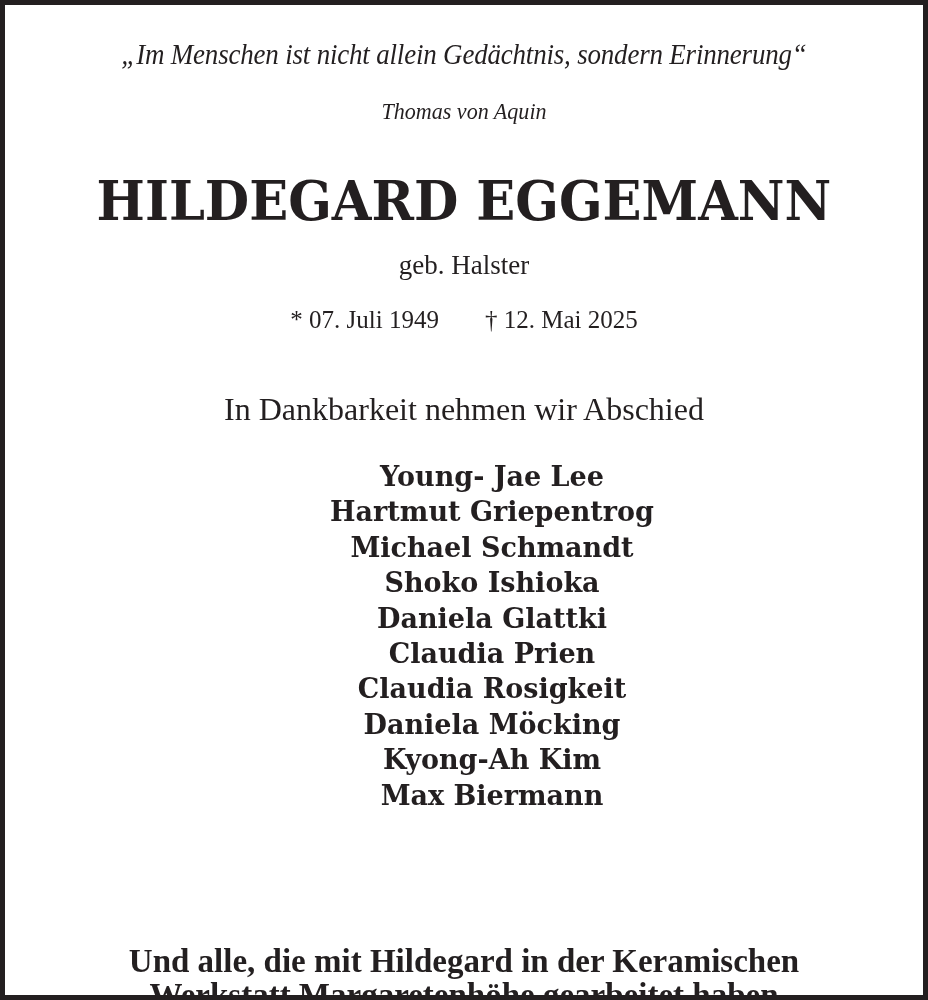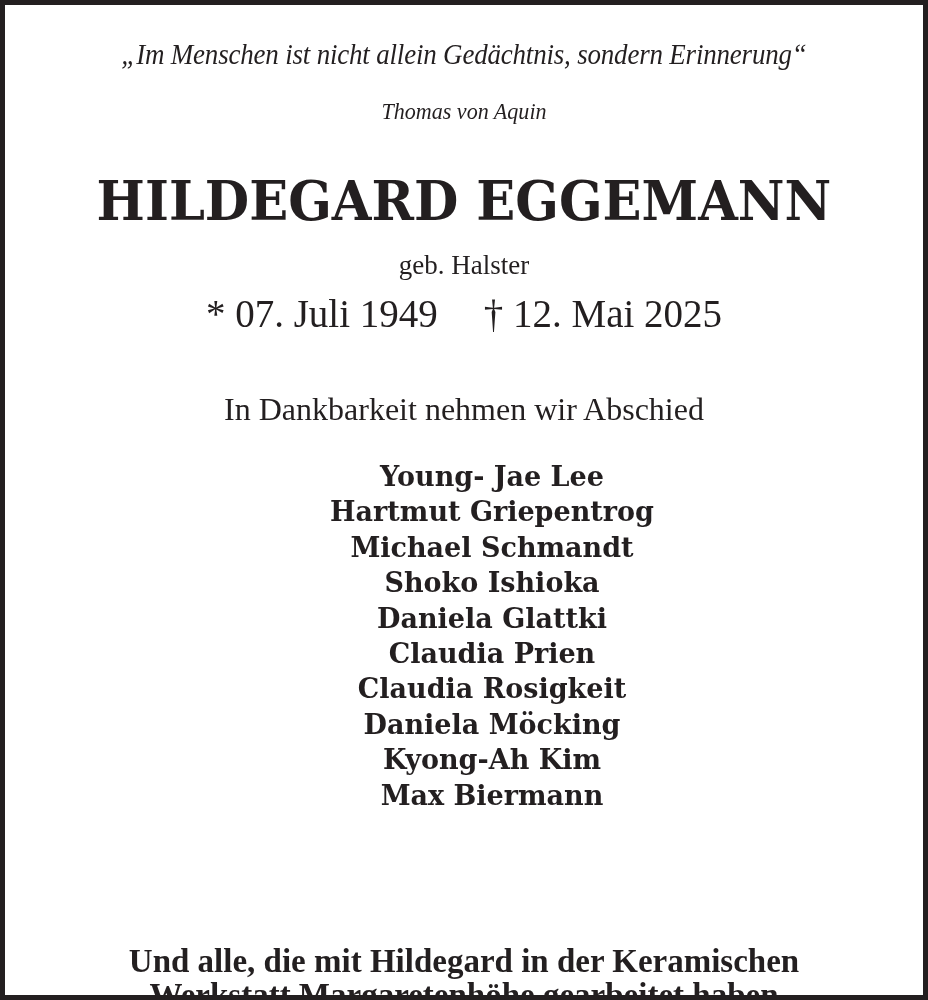--- a/index.html
+++ b/index.html
@@ -48,23 +48,23 @@
     font-size: 55px;
     letter-spacing: 0px;
     transform: scaleX(0.93);
   }
   .maiden {
     top: 250px;
     font-family: "Liberation Serif", serif;
     font-size: 27px;
   }
   .dates {
-    top: 291px;
+    top: 306px;
     font-family: "Liberation Serif", serif;
-    font-size: 39px;
+    font-size: 25px;
   }
   .dates .gap { display: inline-block; width: 46px; }
   .thanks {
     top: 391px;
     font-family: "Liberation Serif", serif;
     font-size: 32px;
   }
   .mourners {
     position: absolute;
     left: 0; width: 928px;

